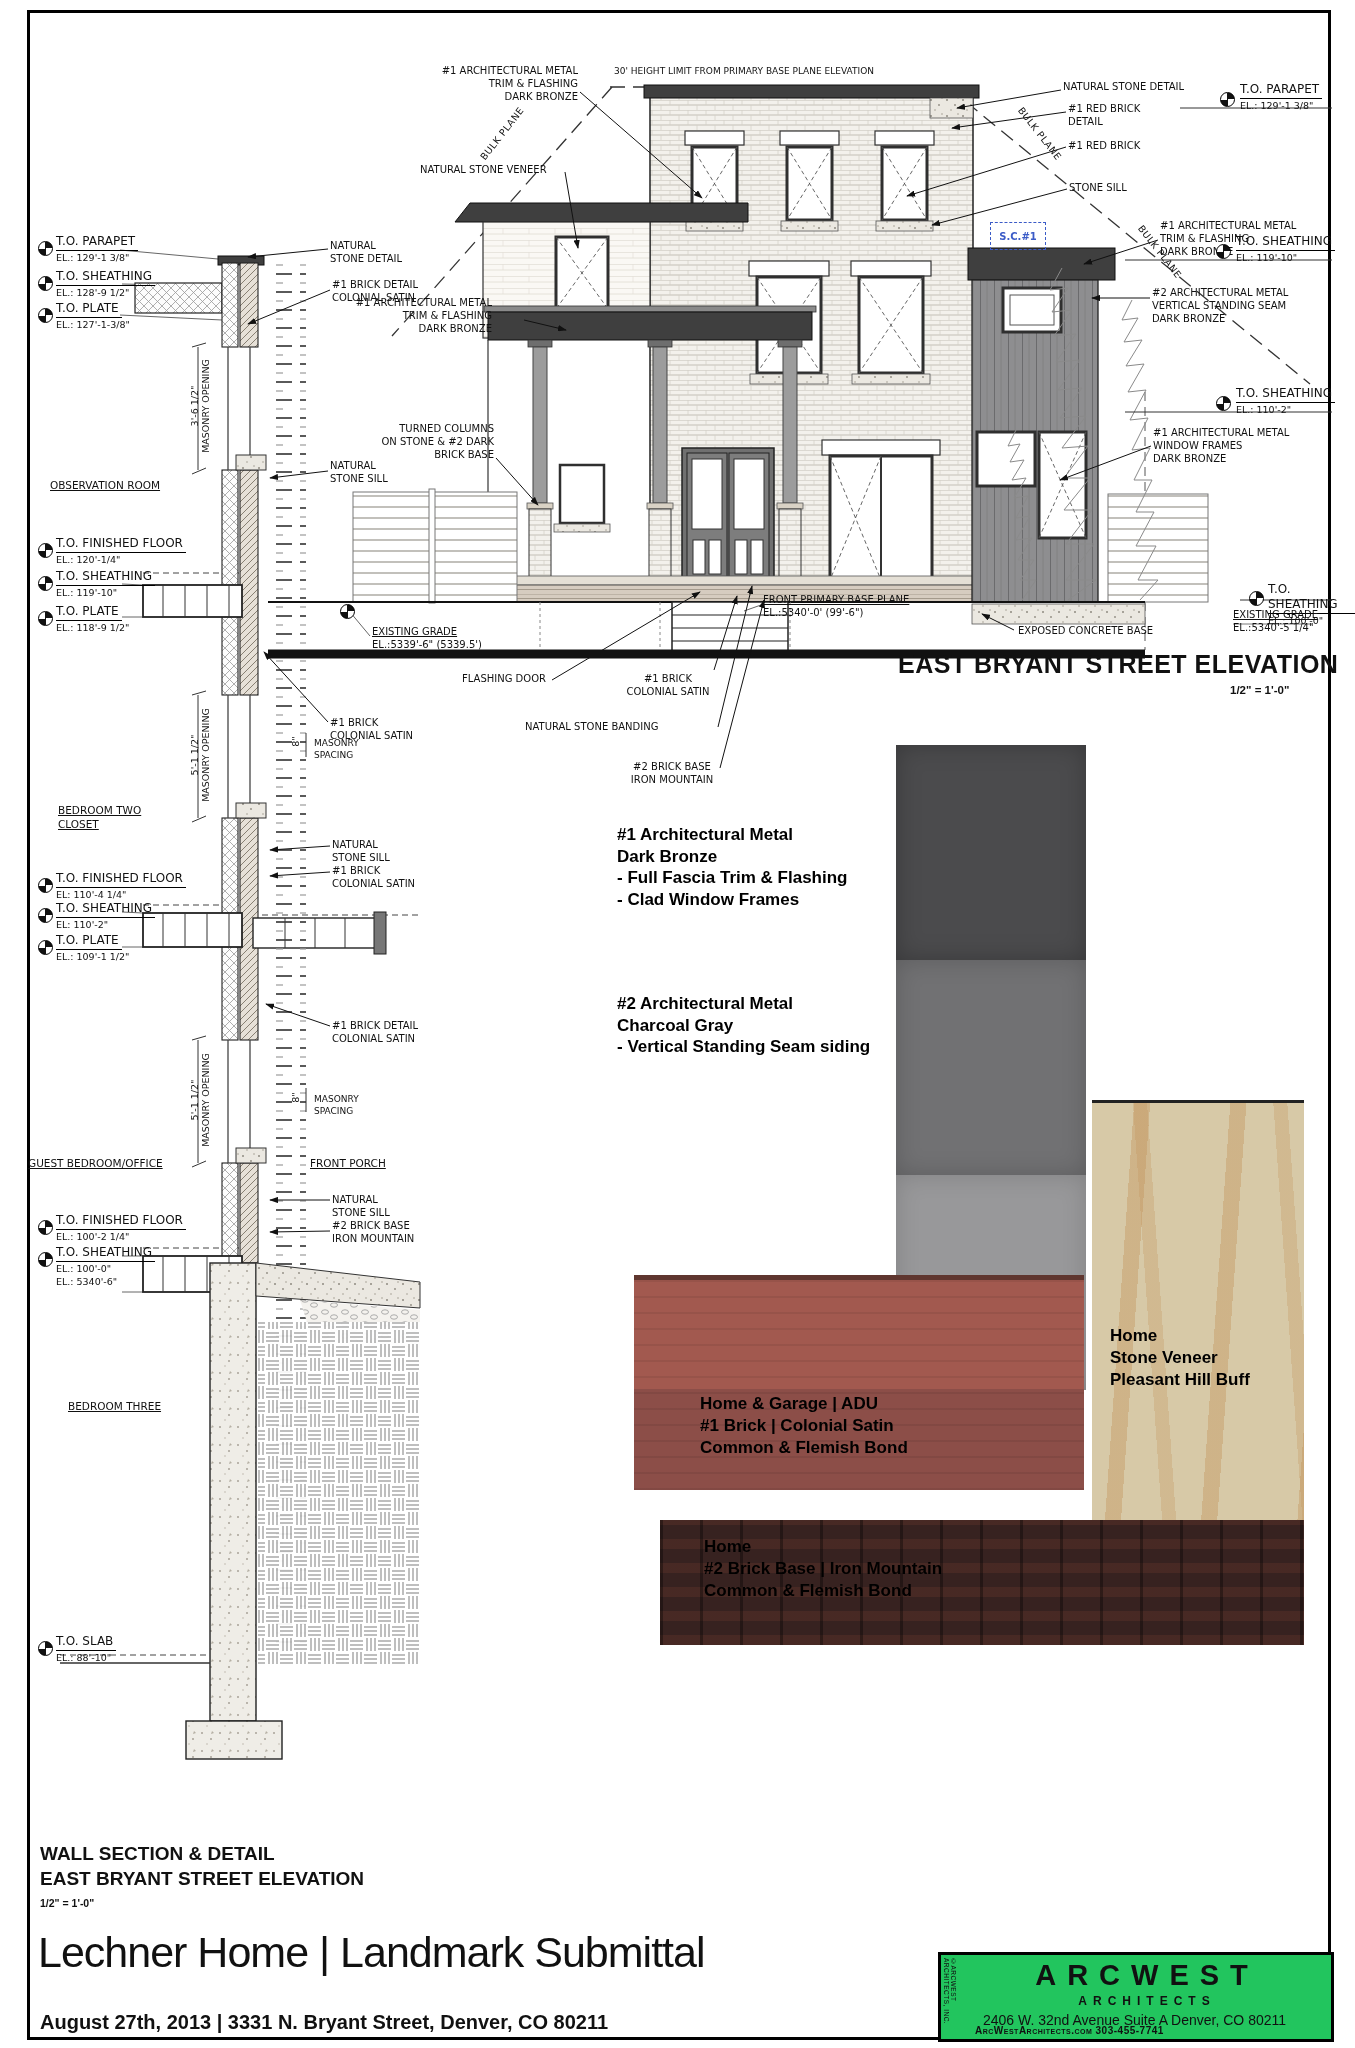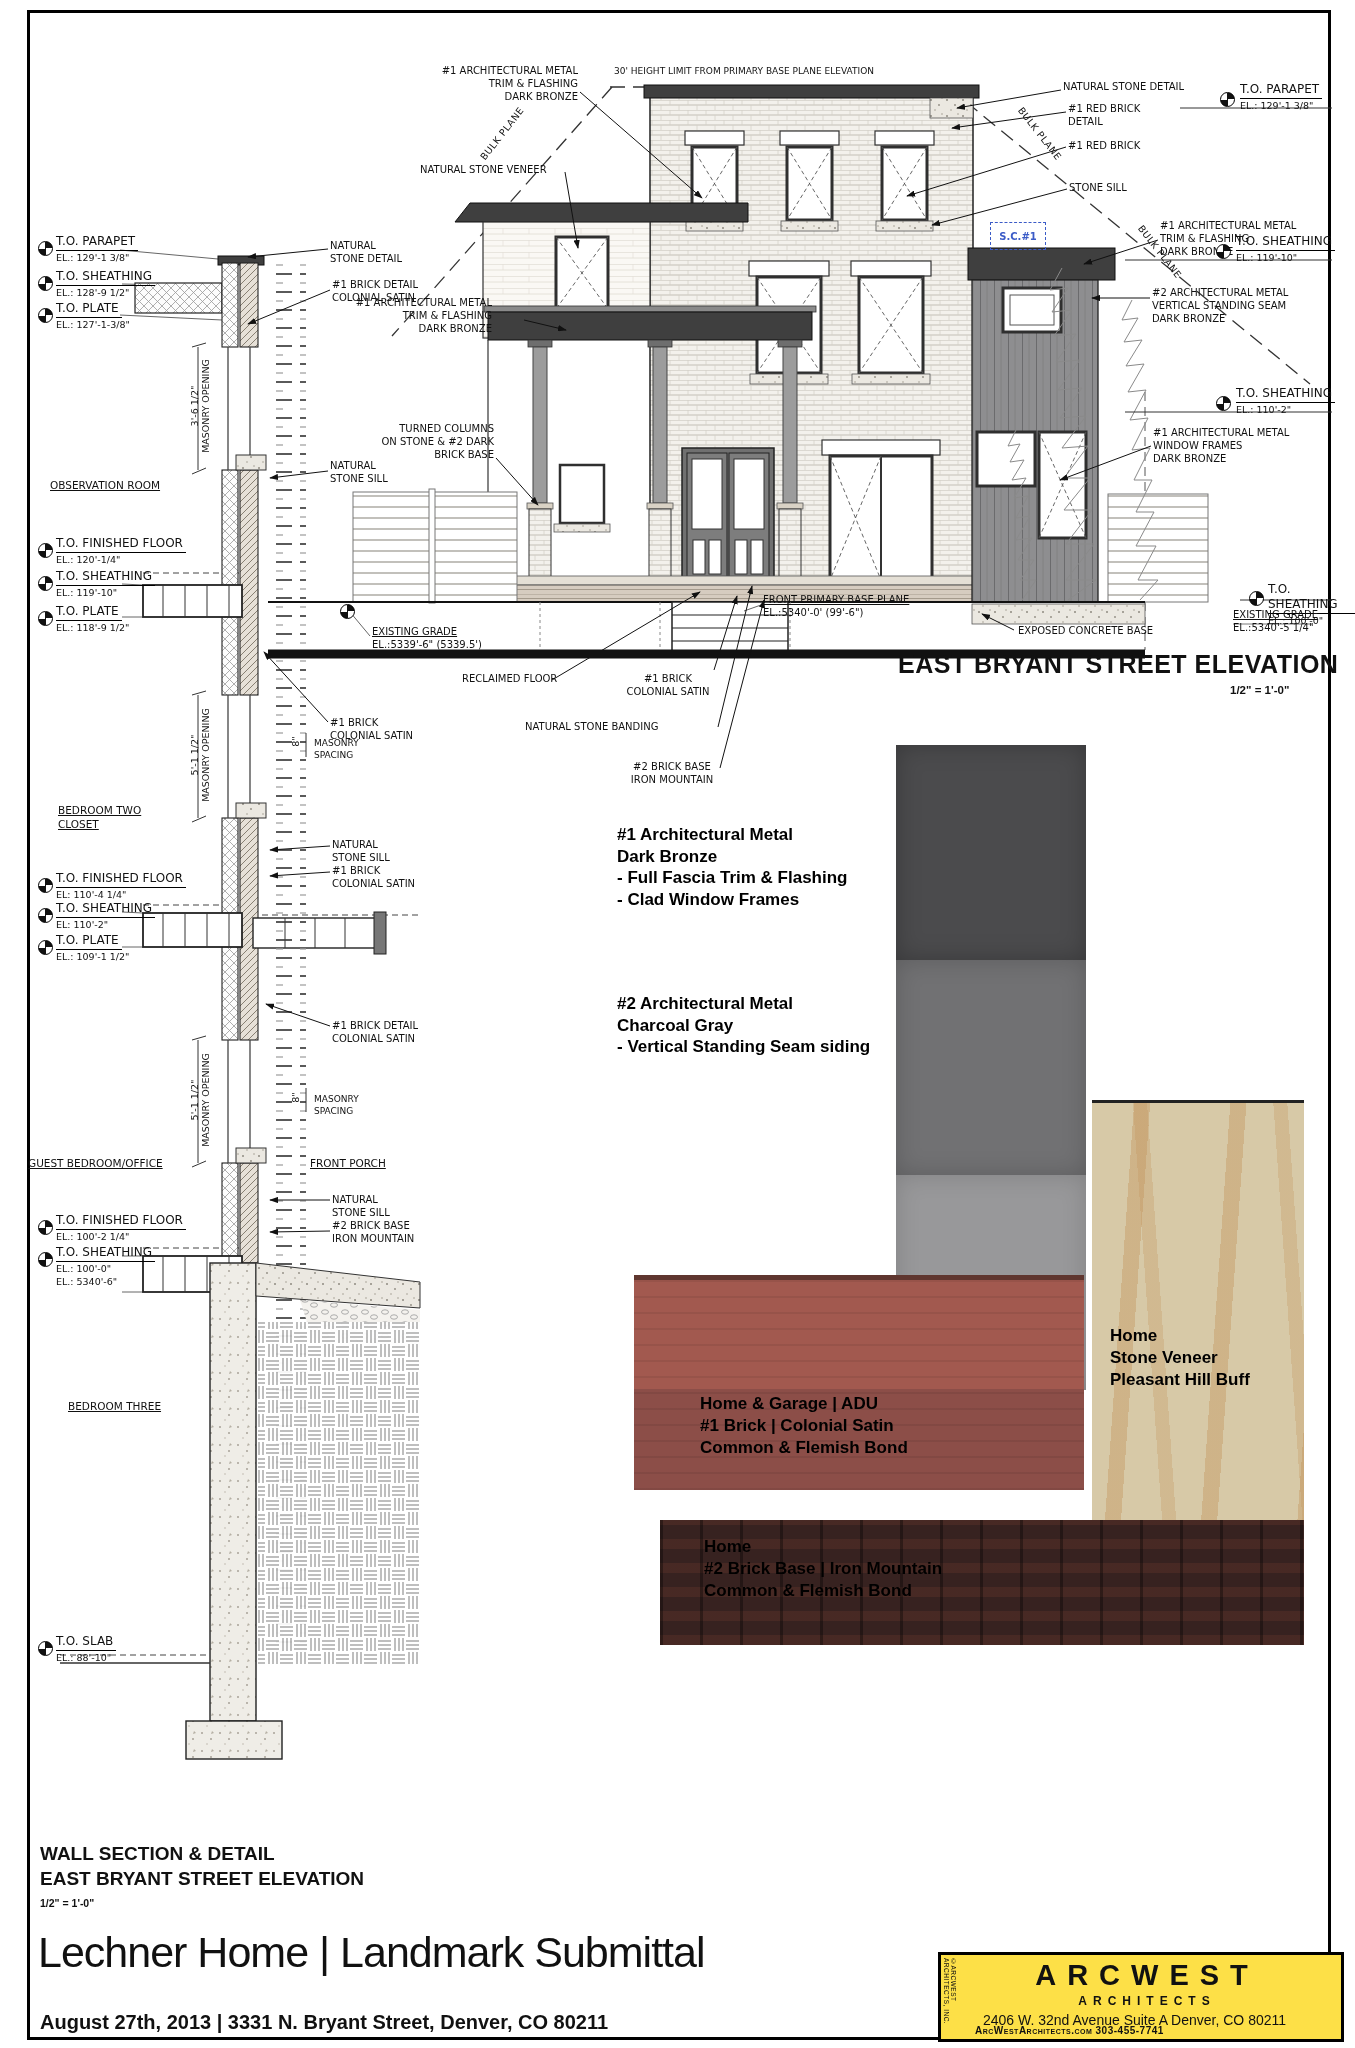--- a/index.html
+++ b/index.html
@@ -38,21 +38,21 @@
     linear-gradient(#5f362f 0 5px, #a2594f 5px 53%, #8c4e48 53% 100%);}
   .brick2{background:
     repeating-linear-gradient(90deg, rgba(0,0,0,.35) 0 3px, rgba(0,0,0,0) 3px 40px),
     repeating-linear-gradient(0deg, rgba(130,66,50,.22) 0 10px, rgba(0,0,0,0) 10px 24px),
     #372220;}
   .on-sample{position:absolute;font-family:"Liberation Sans",sans-serif;font-weight:bold;font-size:17px;line-height:1.3;white-space:pre-line;color:#000;}
   .tb1{position:absolute;font-family:"Liberation Sans",sans-serif;font-weight:bold;font-size:19px;}
   .tb-scale{position:absolute;font-family:"Liberation Sans",sans-serif;font-weight:bold;font-size:10.5px;}
   .tb-project{position:absolute;font-family:"Liberation Sans",sans-serif;font-size:43px;letter-spacing:-1px;}
   .tb-date{position:absolute;font-family:"Liberation Sans",sans-serif;font-weight:bold;font-size:20px;}
-  .firm-box{position:absolute;left:938px;top:1952px;width:390px;height:84px;border:3px solid #000;background:#fde047;padding-left:10px;}
+  .firm-box{position:absolute;left:938px;top:1952px;width:390px;height:84px;border:3px solid #000;background:#22c55e;}
   .firm-side{position:absolute;left:2px;top:3px;height:76px;font-size:6.5px;writing-mode:vertical-rl;letter-spacing:.5px;font-family:"Liberation Sans",sans-serif;}
   .firm-name{position:absolute;left:30px;top:4px;width:352px;text-align:center;font-family:"Liberation Sans",sans-serif;
       font-weight:bold;font-size:29px;letter-spacing:11px;}
   .firm-sub{position:absolute;left:30px;top:39px;width:352px;text-align:center;font-family:"Liberation Sans",sans-serif;
       font-weight:bold;font-size:12px;letter-spacing:6px;}
   .firm-addr{position:absolute;left:38px;top:57px;width:352px;text-align:left;padding-left:4px;font-family:"Liberation Sans",sans-serif;
       font-weight:normal;font-size:14px;}
   .firm-contact{position:absolute;left:30px;top:70px;width:352px;text-align:left;padding-left:4px;font-family:"Liberation Sans",sans-serif;
       font-weight:bold;font-size:10px;font-variant:small-caps;letter-spacing:.5px;}
 </style>
@@ -529,21 +529,21 @@
   <div class="bp bpR" style="left:1008px;top:128px;">BULK PLANE</div>
   <div class="bp bpR" style="left:1128px;top:246px;">BULK PLANE</div>
   <div class="sc-tag" style="left:990px;top:222px;width:54px;height:26px;">S.C.#1</div>
   <div class="lbl r" style="left:330px;top:296px;width:162px;">#1 ARCHITECTURAL METAL
 TRIM &amp; FLASHING
 DARK BRONZE</div>
   <div class="lbl r" style="left:352px;top:422px;width:142px;">TURNED COLUMNS
 ON STONE &amp; #2 DARK
 BRICK BASE</div>
 
-  <div class="lbl" style="left:462px;top:672px;">RECLAIMED FLOOR</div>
+  <div class="lbl" style="left:462px;top:672px;">FLASHING DOOR</div>
   <div class="lbl c" style="left:618px;top:672px;width:100px;">#1 BRICK
 COLONIAL SATIN</div>
   <div class="lbl" style="left:525px;top:720px;">NATURAL STONE BANDING</div>
   <div class="lbl c" style="left:620px;top:760px;width:104px;">#2 BRICK BASE
 IRON MOUNTAIN</div>
 
   <div class="lbl" style="left:763px;top:593px;"><span style="text-decoration:underline;">FRONT PRIMARY BASE PLANE</span>
 <span>EL.:5340'-0' (99'-6")</span></div>
   <div class="lbl" style="left:372px;top:625px;"><span style="text-decoration:underline;">EXISTING GRADE</span>
 <span>EL.:5339'-6" (5339.5')</span></div>

